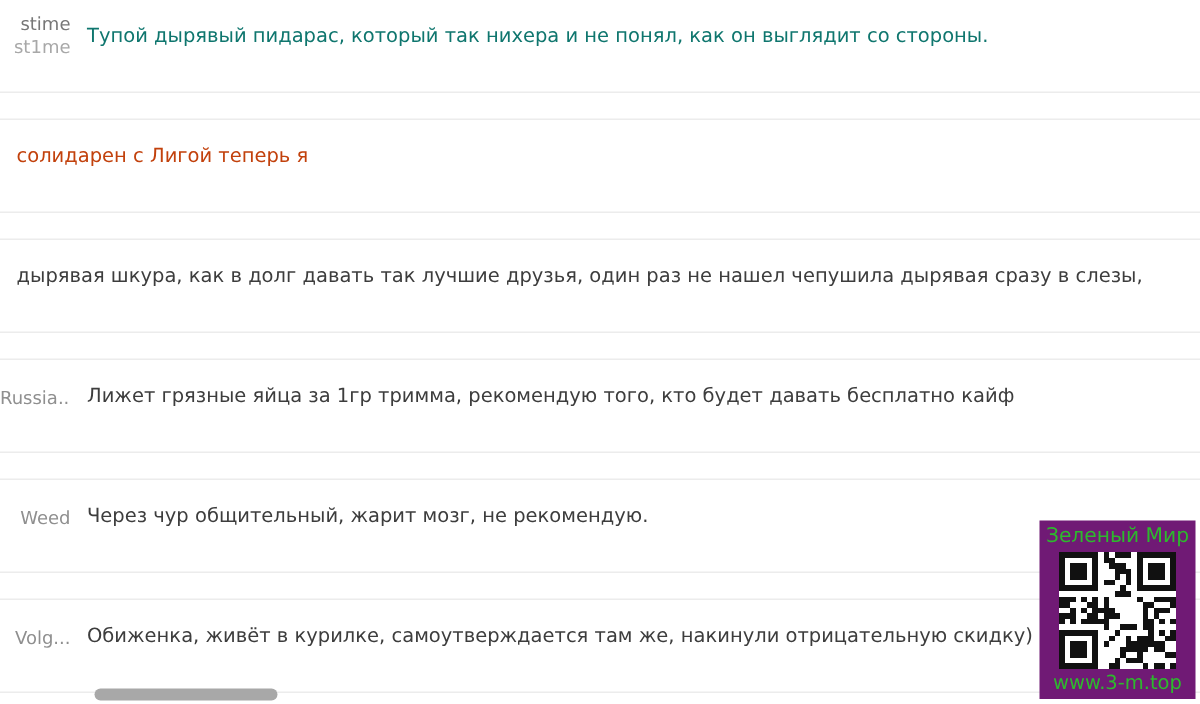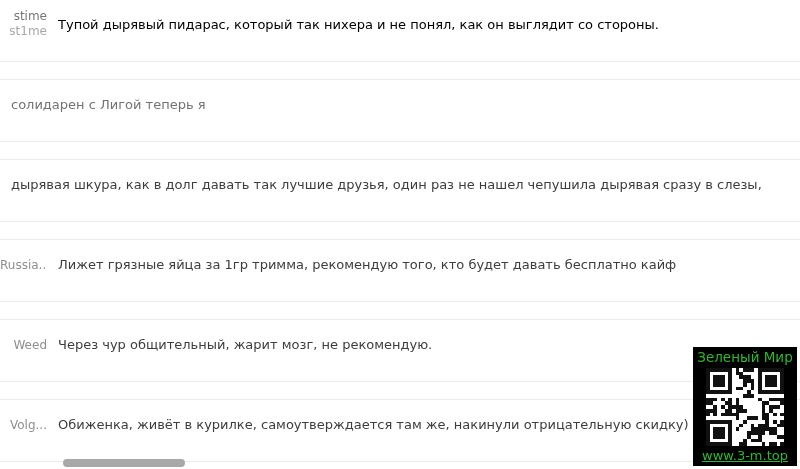--- a/index.html
+++ b/index.html
@@ -50,34 +50,33 @@
     font-size:13px;
     color:#3d3d3d;
     white-space:nowrap;
     overflow:hidden;
     flex:1;
   }
   .watermark{
     position:absolute;
     top:347px;right:3px;
     width:104px;
-    background:#000000;
+    background:#701a75;
     text-align:center;
     padding:2px 0 3px 0;
     z-index:5;
   }
   .wm-title{
     font-size:13.5px;
     line-height:16px;
     font-weight:normal;
   }
   .wm-url{
     font-size:13px;
     line-height:15px;
-    text-decoration:underline;
   }
   .qr-box{
     width:78px;height:78px;
     margin:3px auto 2px auto;
   }
   .qr-box svg{display:block;width:78px;height:78px;}
   .hscroll-thumb{
     position:absolute;
     left:63px;top:459px;
     width:122px;height:8px;
@@ -91,27 +90,27 @@
 
 <div class="screen">
 
   <div class="comments-list" id="comments-list">
       <div class="comment-row">
         <div class="row-main">
           <div class="user-cell two-line">
             <span class="user-line l1">stime</span>
             <span class="user-line l2">st1me</span>
           </div>
-          <div class="text-cell" style="color: #000000;">Тупой дырявый пидарас, который так нихера и не понял, как он выглядит со стороны.</div>
-        </div>
-        <div class="row-spacer"></div>
-      </div>
-      <div class="comment-row">
-        <div class="row-main">
-          <div class="text-cell" style="color: #737373;">солидарен с Лигой теперь я</div>
+          <div class="text-cell" style="color: #0f766e;">Тупой дырявый пидарас, который так нихера и не понял, как он выглядит со стороны.</div>
+        </div>
+        <div class="row-spacer"></div>
+      </div>
+      <div class="comment-row">
+        <div class="row-main">
+          <div class="text-cell" style="color: #c2410c;">солидарен с Лигой теперь я</div>
         </div>
         <div class="row-spacer"></div>
       </div>
       <div class="comment-row">
         <div class="row-main">
           <div class="text-cell" style="color: rgb(61, 61, 61);">дырявая шкура, как в долг давать так лучшие друзья, один раз не нашел чепушила дырявая сразу в слезы,</div>
         </div>
         <div class="row-spacer"></div>
       </div>
       <div class="comment-row">

